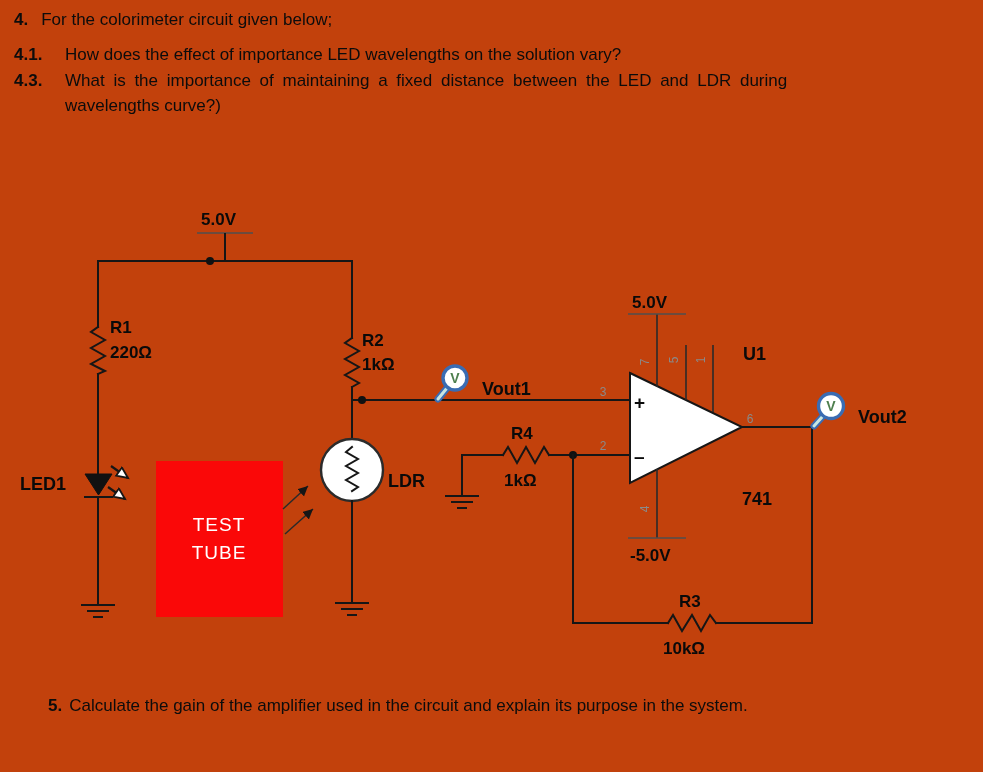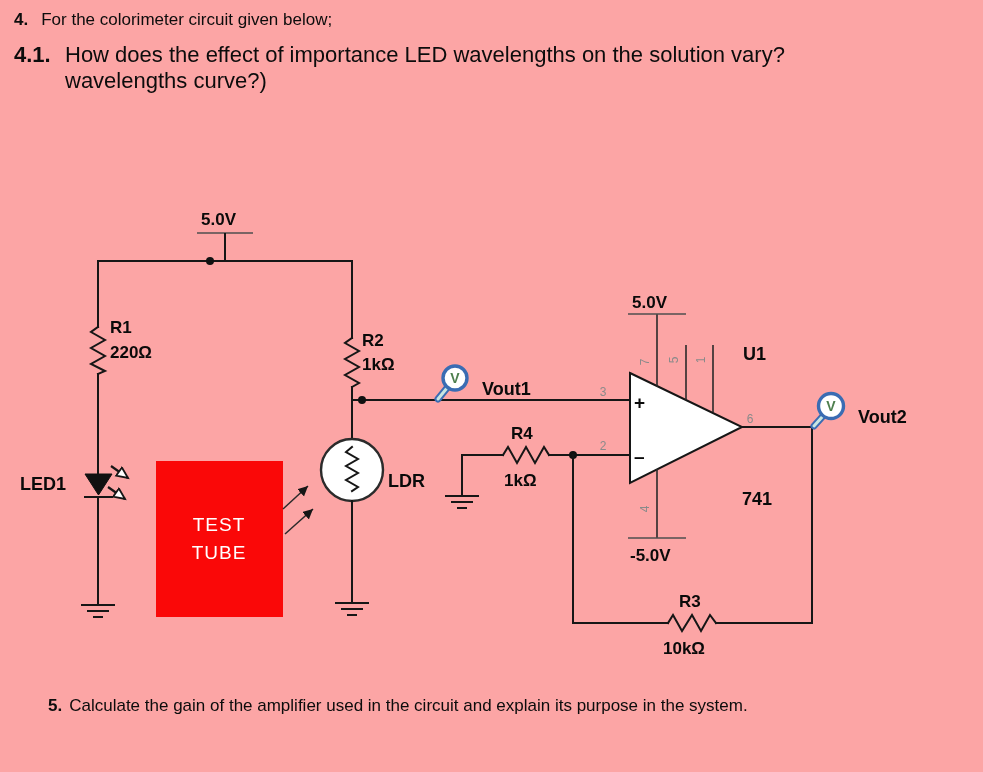--- a/index.html
+++ b/index.html
@@ -1,23 +1,23 @@
 <!DOCTYPE html>
 <html><head>
 <meta charset="utf-8">
 <style>
   html,body{margin:0;padding:0;background:#fff;}
-  .page{position:relative;width:983px;height:772px;background:#fca5a5;overflow:hidden;
+  .page{position:relative;width:983px;height:772px;background:#c2410c;overflow:hidden;
         font-family:"Liberation Sans",sans-serif;color:#0c0c0c;text-decoration:underline;}
   
   .qline{position:absolute;font-size:17px;line-height:25.6px;white-space:nowrap;}
   .qhead{left:14px;top:7px;}
   .qhead .num{font-weight:bold;margin-right:13px;}
   .qitems{position:absolute;left:14px;top:42px;width:880px;}
-  .qrow{display:flex;font-size:22px;line-height:25.6px;}
+  .qrow{display:flex;font-size:17px;line-height:25.6px;}
   .qrow .num{flex:0 0 51px;font-weight:bold;}
   .qrow .txt{flex:1;white-space:nowrap;}
   .ws-slight{word-spacing:4px;}
   .ws-wide{word-spacing:5.5px;}
   .q5{left:8px;top:693px;margin-left:40px;}
   .q5 .num{font-weight:bold;margin-right:7px;}
   
   svg.circuit{position:absolute;left:0;top:0;}
   .w{stroke:#161616;stroke-width:2;fill:none;stroke-linecap:square;}
   .thin{stroke:#4f4f4f;stroke-width:1.4;fill:none;}
@@ -41,20 +41,24 @@
   <div class="qline qhead">
     <span class="num">4.</span><span>For the colorimeter circuit given below;</span>
   </div>
 
   <div class="qitems">
     <div class="qrow">
       <div class="num">4.1.</div>
       <div class="txt">How does the effect of importance LED wavelengths on the solution vary?</div>
     </div>
     <div class="qrow">
+      <div class="num">4.3.</div>
+      <div class="txt ws-slight">What is the importance of maintaining a fixed distance between the LED and LDR during</div>
+    </div>
+    <div class="qrow">
       <div class="num"></div>
       <div class="txt">wavelengths curve?)</div>
     </div>
   </div>
 
   <div class="qline q5">
     <span class="num">5.</span><span>Calculate the gain of the amplifier used in the circuit and explain its purpose in the system.</span>
   </div>
 
   <svg class="circuit" width="983" height="772" viewBox="0 0 983 772">

